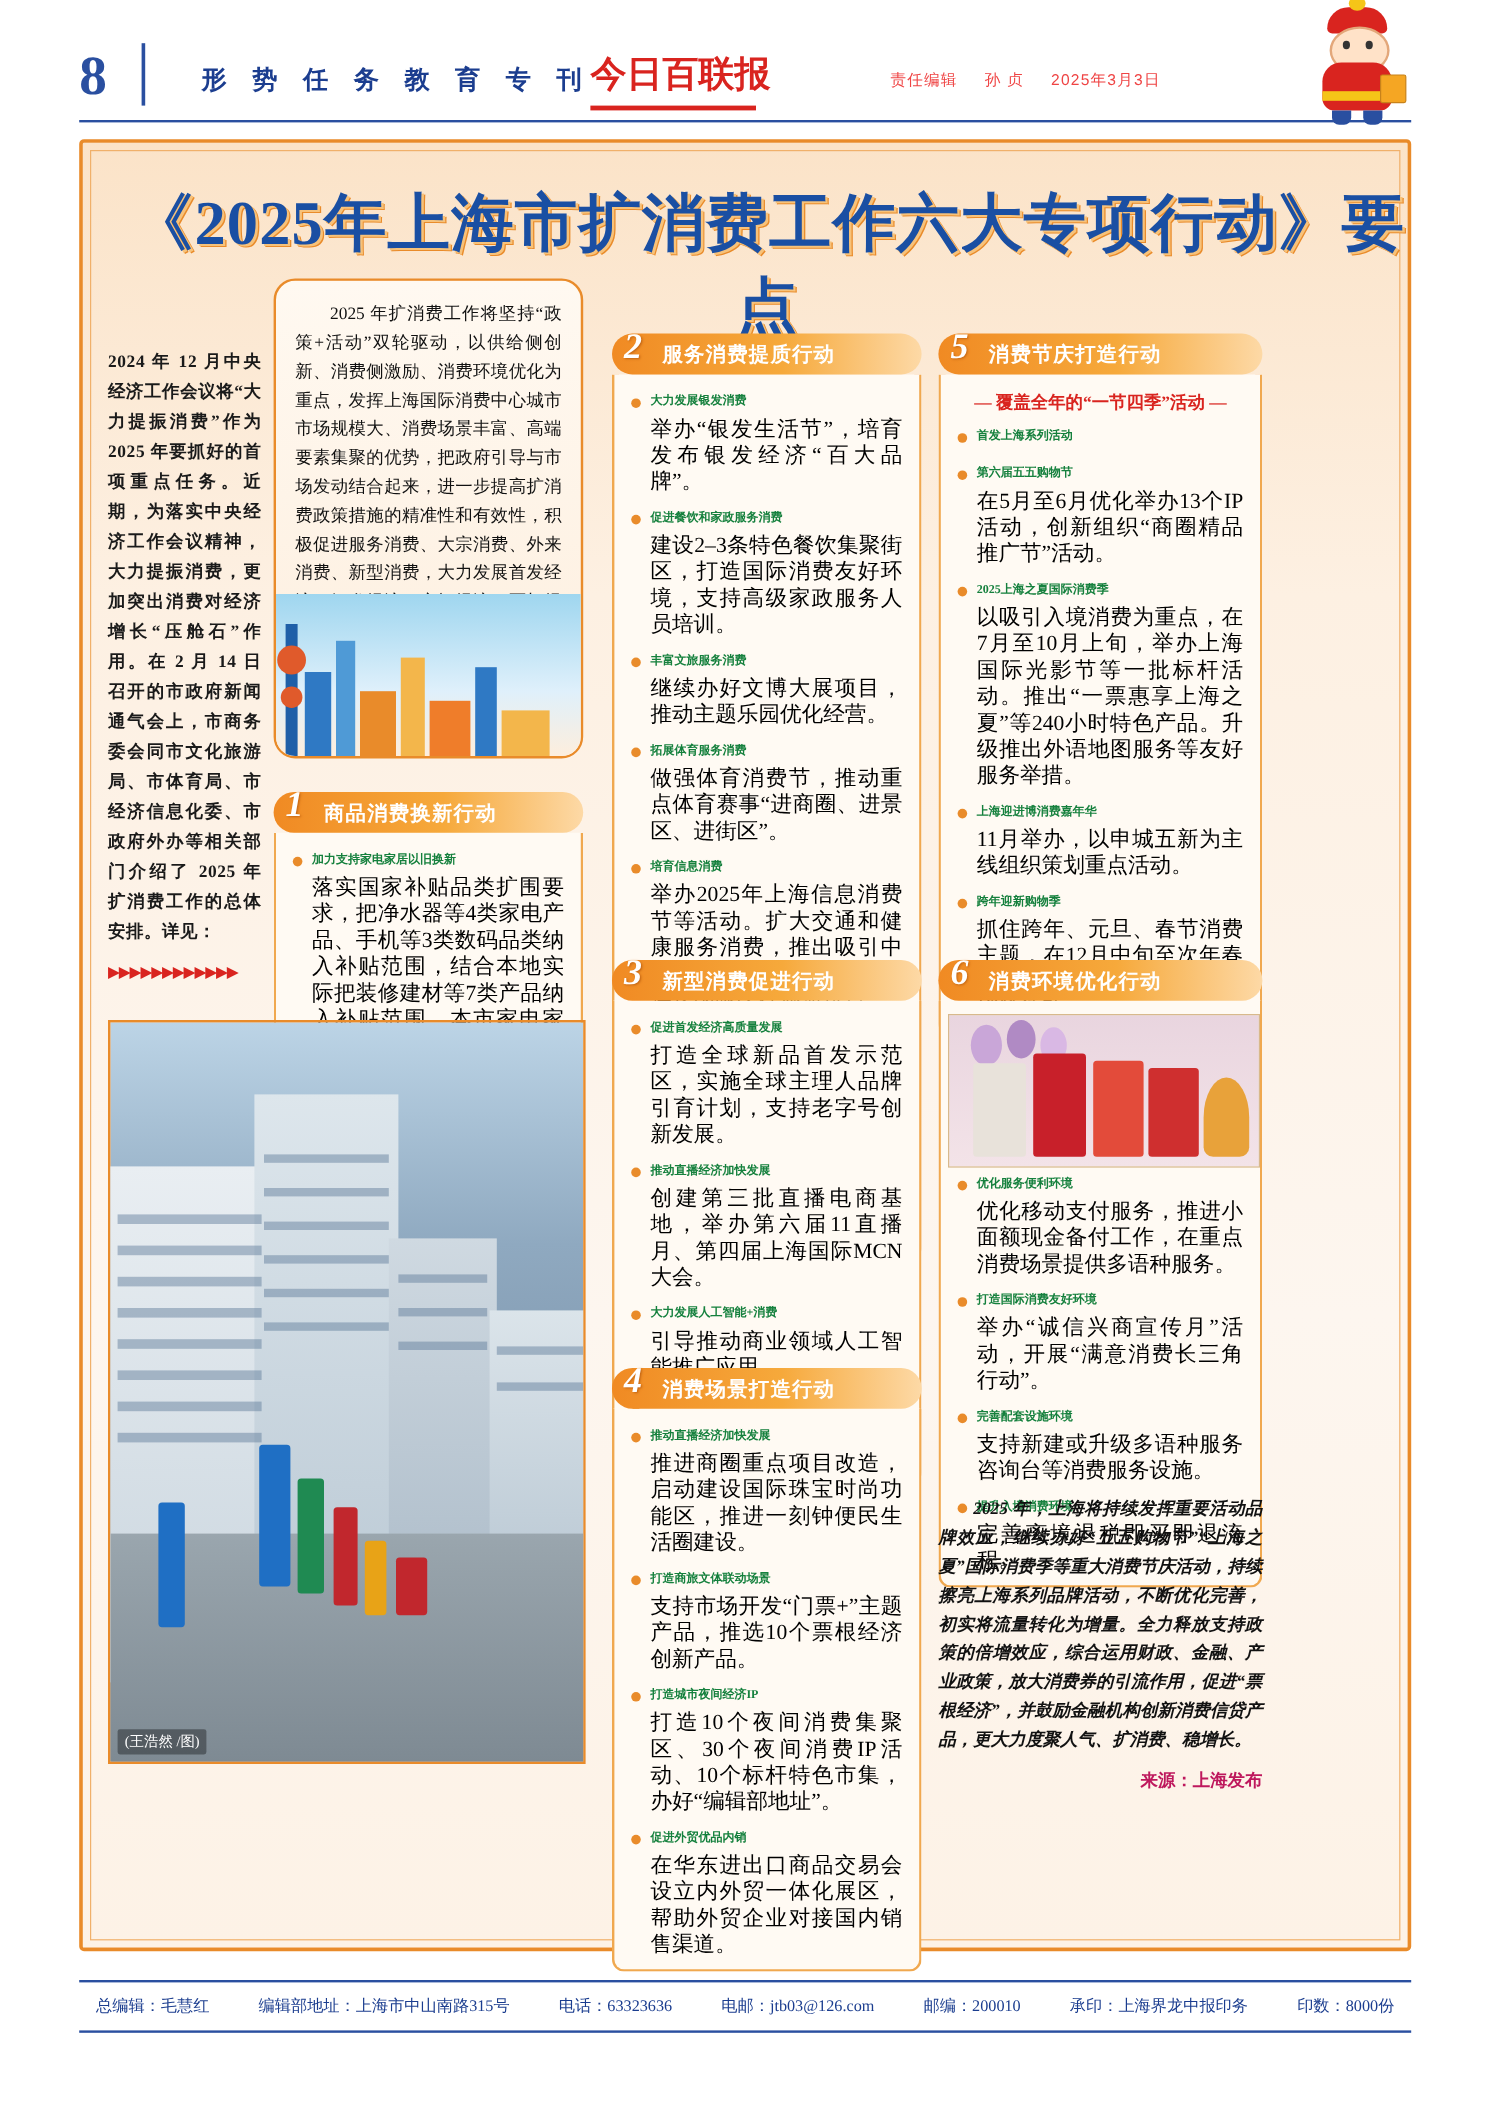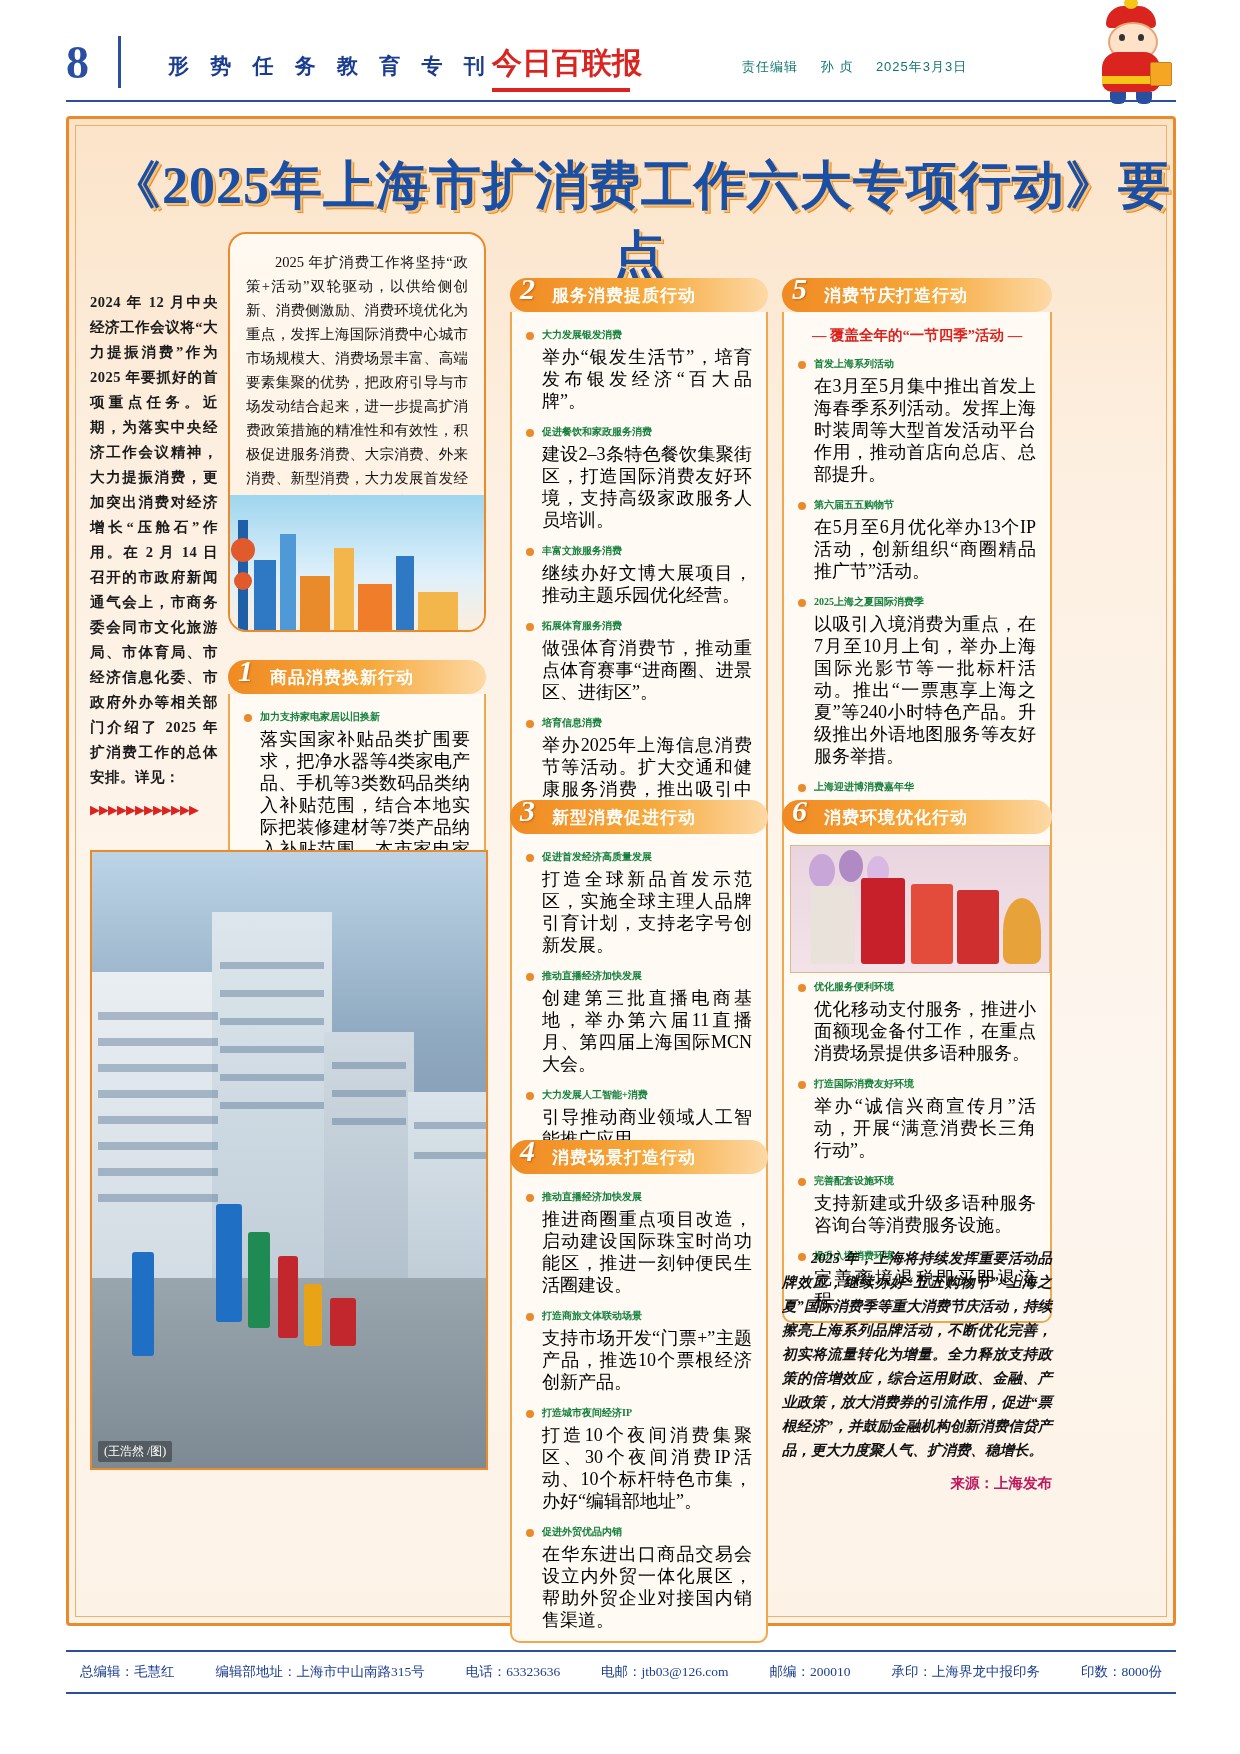--- a/index.html
+++ b/index.html
@@ -17,21 +17,21 @@
   .header{position:absolute;left:0;top:0;width:1240px;height:112px;}
   .pagenum{position:absolute;left:66px;top:36px;font-size:46px;color:#2a4fa0;font-weight:bold;font-family:"Liberation Serif",serif;}
   .hdr-rule-v{position:absolute;left:118px;top:36px;width:3px;height:52px;background:#2a4fa0;}
   .hdr-title{position:absolute;left:168px;top:52px;font-size:21px;letter-spacing:8px;color:#1b3d8f;font-weight:bold;font-family:"Liberation Serif",serif;}
   .masthead{position:absolute;left:492px;top:40px;width:140px;height:46px;}
   .masthead .mh-text{
     font-size:30px;font-weight:bold;color:#d9241f;font-family:"Liberation Serif",serif;
     letter-spacing:0px;line-height:46px;white-space:nowrap;
   }
   .mh-underline{position:absolute;left:492px;top:88px;width:138px;height:4px;background:#d9241f;}
-  .hdr-meta{position:absolute;left:742px;top:58px;font-size:13px;color:#0f766e;letter-spacing:1px;}
+  .hdr-meta{position:absolute;left:742px;top:58px;font-size:13px;color:#ef4444;letter-spacing:1px;}
   .hdr-meta span{margin-right:18px;}
   .hdr-line{position:absolute;left:66px;top:100px;width:1110px;height:2px;background:#2a4fa0;}
 
   
   .mascot{position:absolute;right:66px;top:6px;width:86px;height:100px;}
   .mascot .m-hat{position:absolute;left:18px;top:0;width:50px;height:22px;background:#d9241f;border-radius:25px 25px 6px 6px;}
   .mascot .m-hat:after{content:"";position:absolute;left:18px;top:-9px;width:14px;height:12px;background:#f5c518;border-radius:50%;}
   .mascot .m-face{position:absolute;left:20px;top:16px;width:46px;height:36px;background:#ffe2c8;border-radius:50%;border:2px solid #e3a77a;}
   .mascot .m-eye{position:absolute;top:28px;width:6px;height:7px;background:#333;border-radius:50%;}
   .mascot .m-eye.l{left:31px;}
@@ -337,21 +337,20 @@
 
   <div class="sec" style="left:782px;top:278px;width:270px;">
     <div class="sec-head">
       <div class="num">5</div>
       <div class="stitle">消费节庆打造行动</div>
     </div>
     <div class="sec-body">
       <div class="banner">— 覆盖全年的“一节四季”活动 —</div>
       <div class="item">
         <div class="ih">首发上海系列活动</div>
-        <div class="ib">在3月至5月集中推出首发上海春季系列活动。发挥上海时装周等大型首发活动平台作用，推动首店向总店、总部提升。</div>
       </div>
       <div class="item">
         <div class="ih">第六届五五购物节</div>
         <div class="ib">在5月至6月优化举办13个IP活动，创新组织“商圈精品推广节”活动。</div>
       </div>
       <div class="item">
         <div class="ih">2025上海之夏国际消费季</div>
         <div class="ib">以吸引入境消费为重点，在7月至10月上旬，举办上海国际光影节等一批标杆活动。推出“一票惠享上海之夏”等240小时特色产品。升级推出外语地图服务等友好服务举措。</div>
       </div>
       <div class="item">

